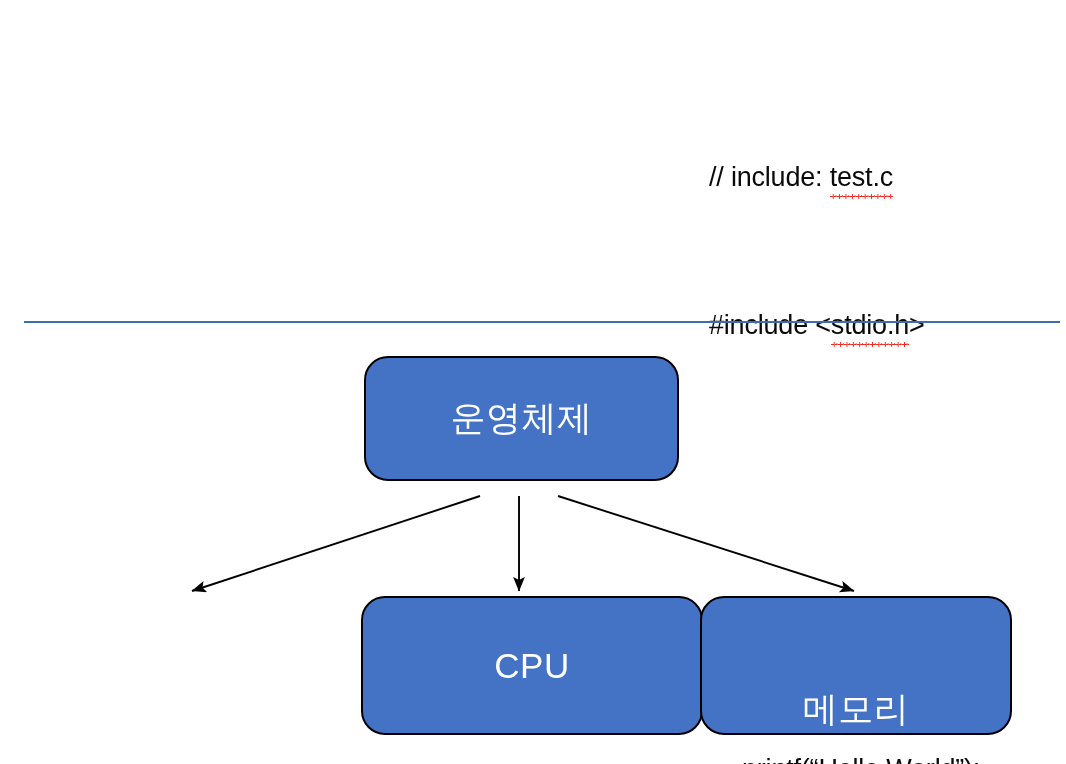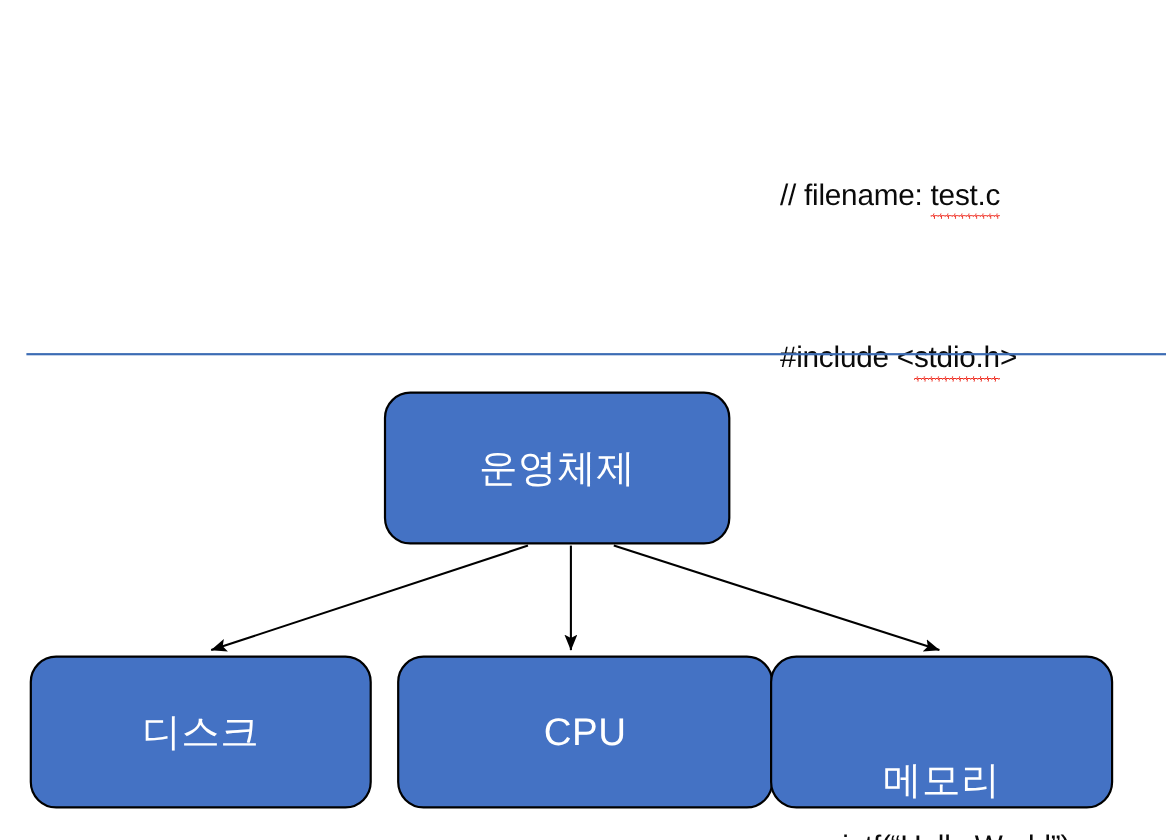--- a/index.html
+++ b/index.html
@@ -81,42 +81,42 @@
     border: 2.6px solid #000000;
     border-radius: 24px;
     display: flex;
     align-items: center;
     justify-content: center;
     color: #ffffff;
     font-size: 35px;
     font-family: "Liberation Sans", "DejaVu Sans", sans-serif;
     letter-spacing: 0.5px;
   }
-  #box-os    { left: 349px; top: 356px; width: 315px; height: 139px; }
+  #box-os    { left: 364px; top: 356px; width: 315px; height: 125px; }
   #box-disk  { left: 27px;  top: 596px; width: 311px; height: 139px; }
   #box-cpu   { left: 361px; top: 596px; width: 342px; height: 139px; }
   #box-mem   { left: 700px; top: 596px; width: 312px; height: 139px; align-items: flex-end; }
 
   
   #arrow-layer {
     position: absolute;
     left: 0; top: 0;
     width: 1066px;
     height: 764px;
     pointer-events: none;
   }
 </style>
 </head>
 <body>
 
 <div id="slide">
 
   <div id="code-block">
 
-    <div class="code-line"><span>// filename: </span><span class="sq">test.c</span></div>
+    <div class="code-line"><span>// include: </span><span class="sq">test.c</span></div>
 
     <div class="code-line"><span>#include &lt;</span><span class="sq">stdio.h</span><span>&gt;</span></div>
 
     <div class="code-line blank"></div>
 
     <div class="code-line"><span>int main(){</span></div>
 
     <div class="code-line"><span class="indent"></span><span class="sq">printf</span><span>(“Hello World”);</span></div>
 
     
@@ -134,23 +134,20 @@
     </defs>
     <line x1="480" y1="496" x2="192" y2="591" stroke="#000000" stroke-width="1.9" marker-end="url(#ah)"></line>
     <line x1="519" y1="496" x2="519" y2="591" stroke="#000000" stroke-width="1.9" marker-end="url(#ah)"></line>
     <line x1="558" y1="496" x2="854" y2="591" stroke="#000000" stroke-width="1.9" marker-end="url(#ah)"></line>
   </svg>
 
   <div class="node-box" id="box-os">
     <span>운영체제</span>
   </div>
 
-  <div class="node-box" id="box-disk">
-    <span>디스크</span>
-  </div>
 
   <div class="node-box" id="box-cpu">
     <span>CPU</span>
   </div>
 
   <div class="node-box" id="box-mem">
     <span>메모리</span>
   </div>
 
 </div>

